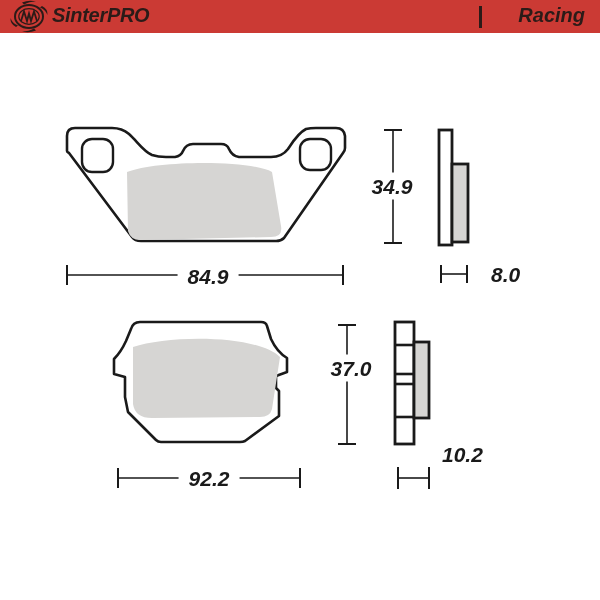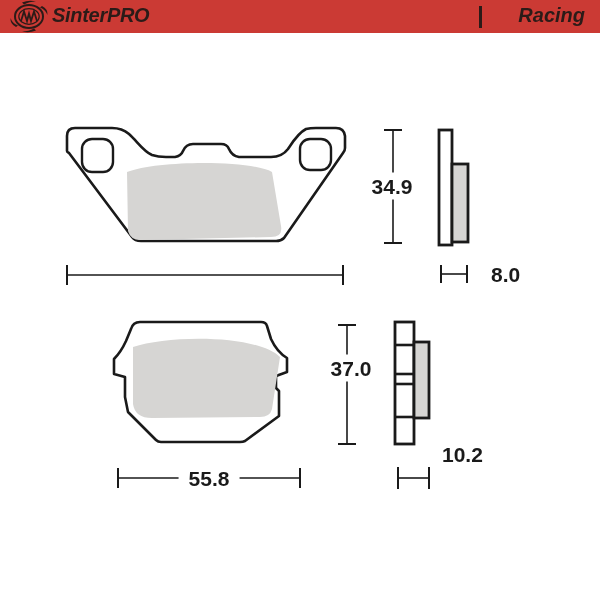--- a/index.html
+++ b/index.html
@@ -46,21 +46,21 @@
   .plate-side{fill:#ffffff;stroke:var(--line);stroke-width:2.8;}
   .friction-side{fill:var(--pad);stroke:var(--line);stroke-width:2.8;}
   .plate-divider{stroke:var(--line);stroke-width:2.6;}
   .dimline{stroke:var(--line);stroke-width:1.6;}
   .tick{stroke:var(--line);stroke-width:2;}
 
   
   .dim{
     position:absolute;z-index:5;
     font-size:21px;font-weight:bold;color:var(--line);
-    line-height:1;white-space:nowrap;
+    line-height:1;white-space:nowrap;font-style:italic;
   }
   .dim.center{transform:translate(-50%,-50%);background:#ffffff;padding:3px 10px;}
   .dim.left{transform:translate(0,-50%);}
 </style>
 </head>
 <body>
 
 <div class="page">
 
   <div class="header">
@@ -148,19 +148,20 @@
       <line class="dimline" x1="118" y1="478" x2="300" y2="478"></line>
     </g>
     <g>
       <line class="tick" x1="398" y1="467" x2="398" y2="489"></line>
       <line class="tick" x1="429" y1="467" x2="429" y2="489"></line>
       <line class="dimline" x1="398" y1="478" x2="429" y2="478"></line>
     </g>
   </svg>
 
   <div class="dim center" style="left:392px;top:186px;">34.9</div>
+  <div class="dim center" style="left:208px;top:276px;">84.9</div>
   <div class="dim left" style="left:479px;top:274px;margin-left:12px;">8.0</div>
 
   <div class="dim center" style="left:351px;top:368px;">37.0</div>
-  <div class="dim center" style="left:209px;top:478px;">55.8</div>
+  <div class="dim center" style="left:209px;top:478px;">92.2</div>
   <div class="dim left" style="left:442px;top:454px;">10.2</div>
 
 </div>
 
 </body></html>

